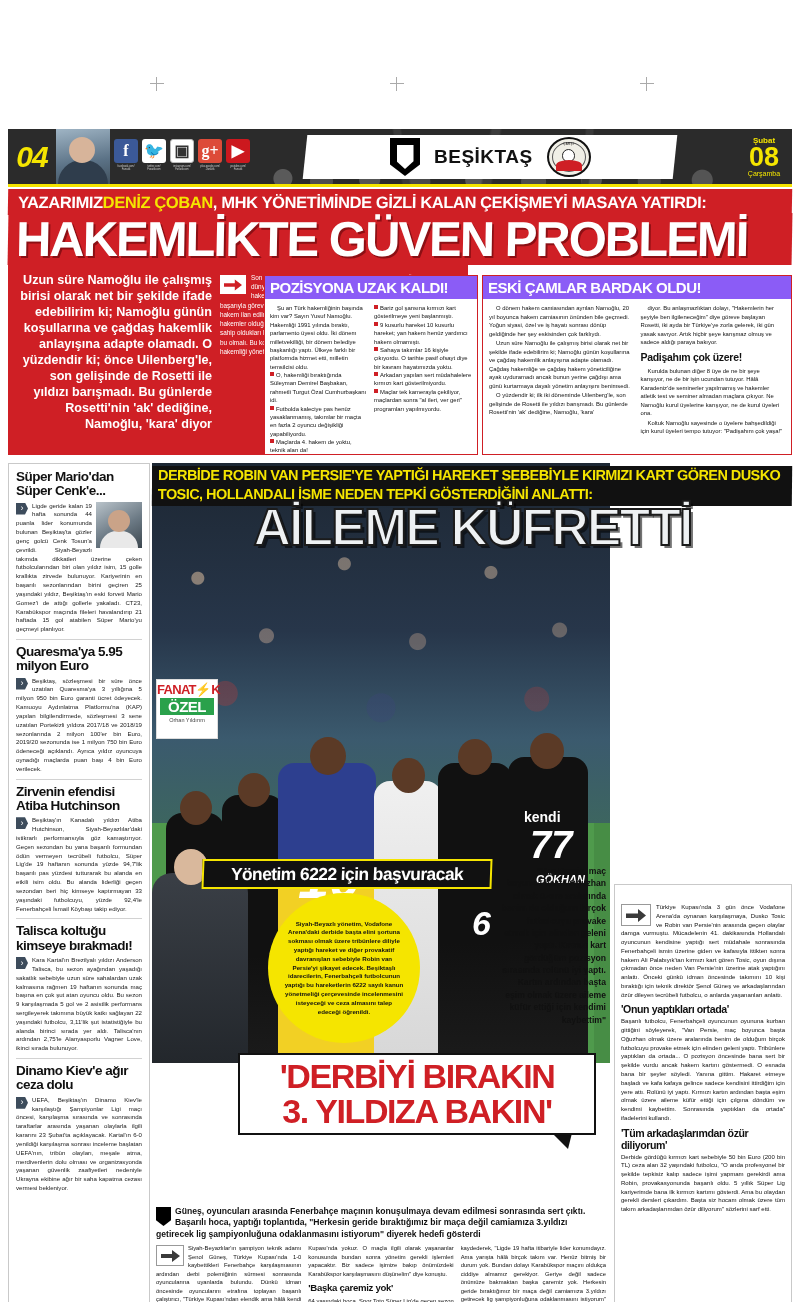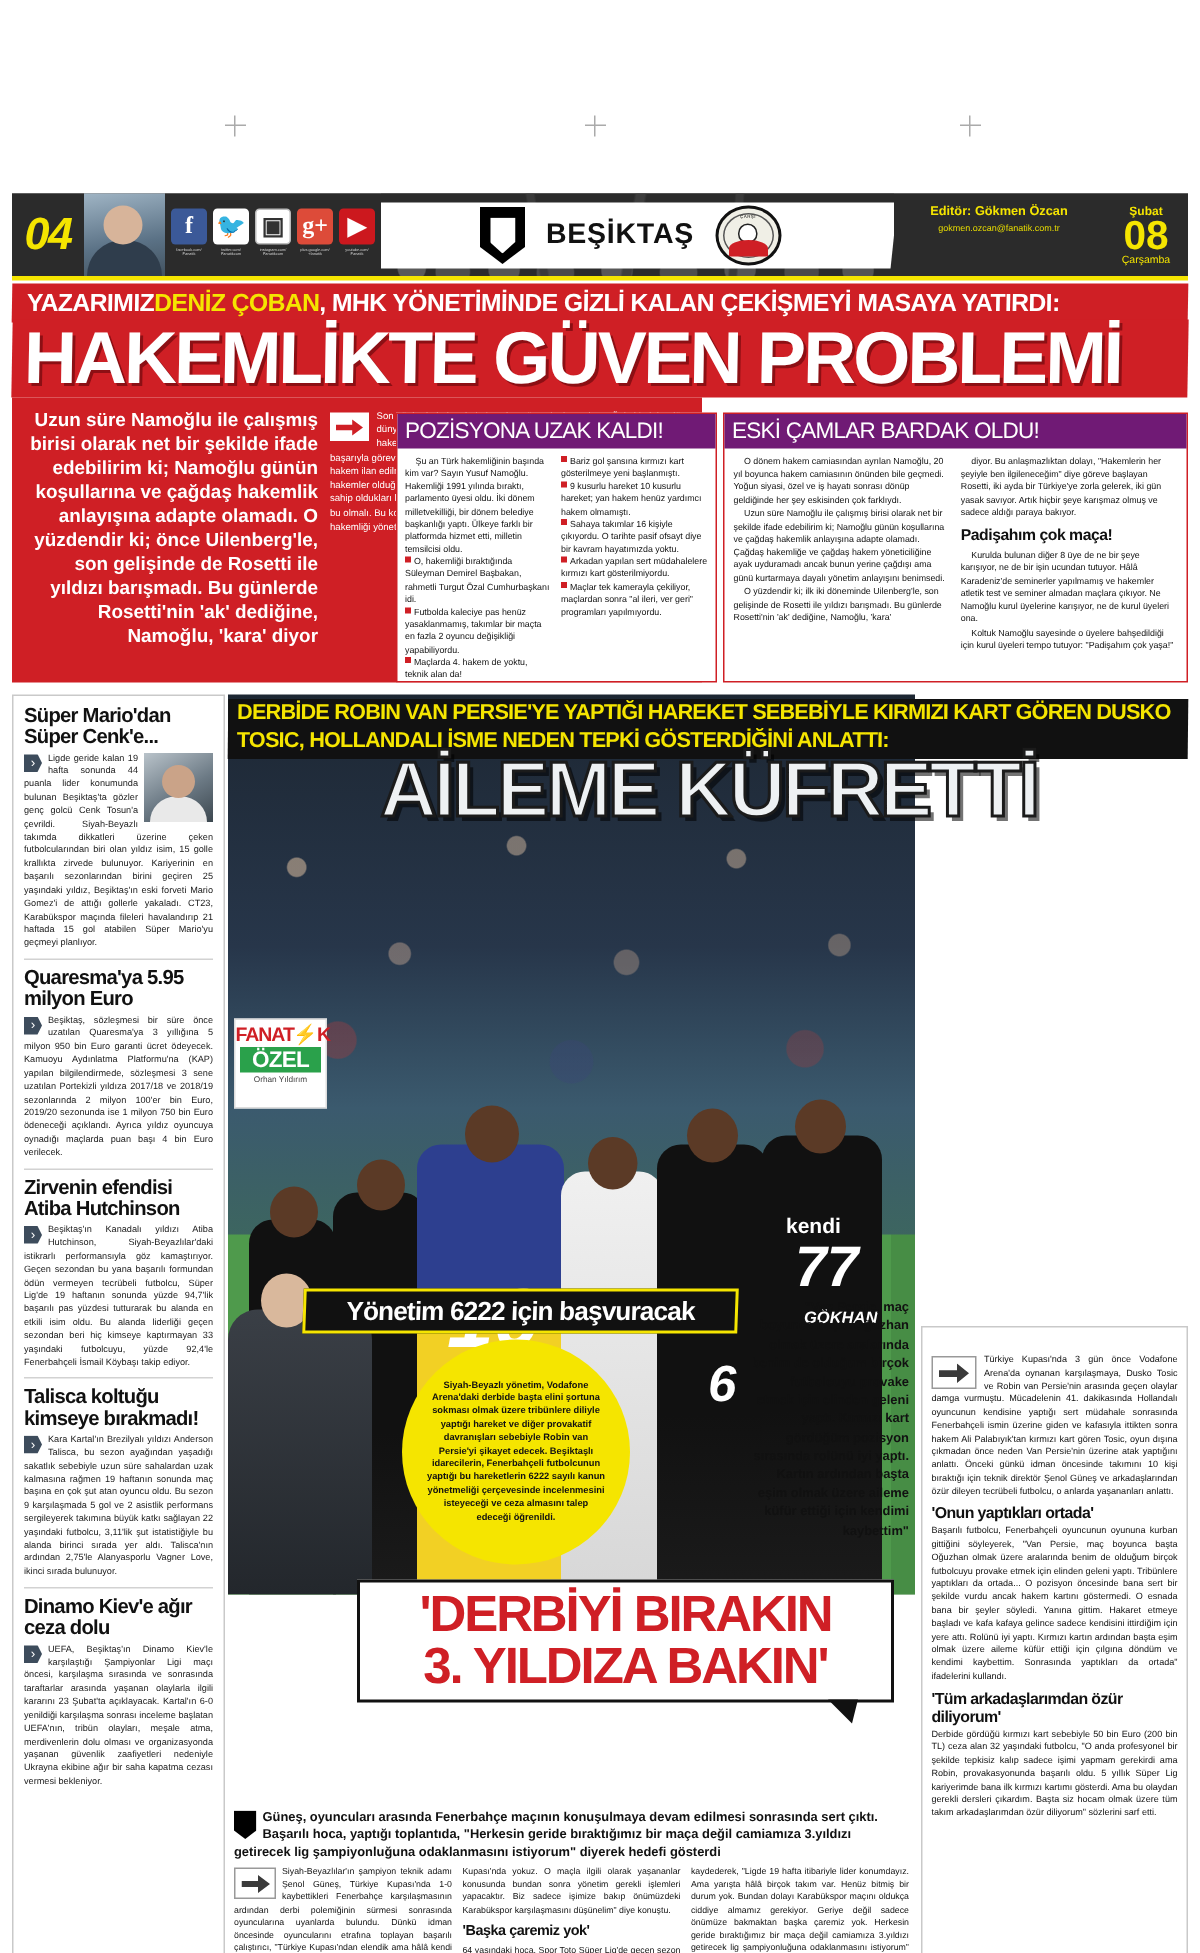--- a/index.html
+++ b/index.html
@@ -158,21 +158,21 @@
     float:left; width:26px;height:19px;background:#fff; margin:2px 5px 1px 0;
     display:flex;align-items:center;justify-content:center;
   }
   .arrow-ico svg{ width:18px;height:12px; }
 
   .poz{
     position:absolute; left:264px; top:228px; width:214px; height:180px;
     background:#fff; border:1px solid #cf1f25; padding:0;
   }
   .poz-hd, .eski-hd{
-    background:#701a75; color:#fff; font-size:15px; font-weight:normal;
+    background:#8b5cf6; color:#fff; font-size:15px; font-weight:bold;
     padding:3px 5px; letter-spacing:-.5px; white-space:nowrap;
   }
   .poz-cols{ display:flex; gap:6px; padding:5px 5px 0 5px;}
   .poz-col{ flex:1; font-size:5.9px; line-height:1.42; color:#111; }
   .sq{ display:inline-block; width:4px;height:4px;background:#cf1f25; margin-right:2px; vertical-align:1px;}
 
   .eski{
     position:absolute; left:482px; top:228px; width:310px; height:180px;
     background:#fff; border:1px solid #cf1f25;
   }
@@ -393,24 +393,20 @@
           <div class="mh-teamname">BEŞİKTAŞ</div>
           <div class="carsi-badge">
             <div class="ring"></div>
             <div class="txt">ÇARŞI</div>
             <div class="skull"></div>
             <div class="red"></div>
           </div>
         </div>
       </div>
     </div>
-    <div class="mh-editor">
-      <div class="ed1">Editör: Gökmen Özcan</div>
-      <div class="ed2">gokmen.ozcan@fanatik.com.tr</div>
-    </div>
     <div class="mh-date">
       <div class="m">Şubat</div>
       <div class="d">08</div>
       <div class="w">Çarşamba</div>
     </div>
   </div>
 
   <div class="kicker">
     <span>YAZARIMIZ </span>
       <span class="hl">DENİZ ÇOBAN</span>
@@ -452,21 +448,21 @@
   <div class="eski">
     <div class="eski-hd">ESKİ ÇAMLAR BARDAK OLDU!</div>
     <div class="eski-cols">
       <div class="eski-col">
         <p>O dönem hakem camiasından ayrılan Namoğlu, 20 yıl boyunca hakem camiasının önünden bile geçmedi. Yoğun siyasi, özel ve iş hayatı sonrası dönüp geldiğinde her şey eskisinden çok farklıydı.</p>
         <p>Uzun süre Namoğlu ile çalışmış birisi olarak net bir şekilde ifade edebilirim ki; Namoğlu günün koşullarına ve çağdaş hakemlik anlayışına adapte olamadı. Çağdaş hakemliğe ve çağdaş hakem yöneticiliğine ayak uyduramadı ancak bunun yerine çağdışı ama günü kurtarmaya dayalı yönetim anlayışını benimsedi.</p>
         <p>O yüzdendir ki; ilk iki döneminde Uilenberg'le, son gelişinde de Rosetti ile yıldızı barışmadı. Bu günlerde Rosetti'nin 'ak' dediğine, Namoğlu, 'kara'</p>
       </div>
       <div class="eski-col">
         <p>diyor. Bu anlaşmazlıktan dolayı, "Hakemlerin her şeyiyle ben ilgileneceğim" diye göreve başlayan Rosetti, iki ayda bir Türkiye'ye zorla gelerek, iki gün yasak savıyor. Artık hiçbir şeye karışmaz olmuş ve sadece aldığı paraya bakıyor.</p>
-        <div class="sub-h">Padişahım çok maça!</div>
+        <div class="sub-h">Padişahım çok üzere!</div>
         <p>Kurulda bulunan diğer 8 üye de ne bir şeye karışıyor, ne de bir işin ucundan tutuyor. Hâlâ Karadeniz'de seminerler yapılmamış ve hakemler atletik test ve seminer almadan maçlara çıkıyor. Ne Namoğlu kurul üyelerine karışıyor, ne de kurul üyeleri ona.</p>
         <p>Koltuk Namoğlu sayesinde o üyelere bahşedildiği için kurul üyeleri tempo tutuyor: "Padişahım çok yaşa!"</p>
       </div>
     </div>
   </div>
 
   <div class="sidebar">
     <div class="sb-item">
       <div class="sb-h">Süper Mario'dan Süper Cenk'e...</div>
       <div class="sb-thumb"></div>

